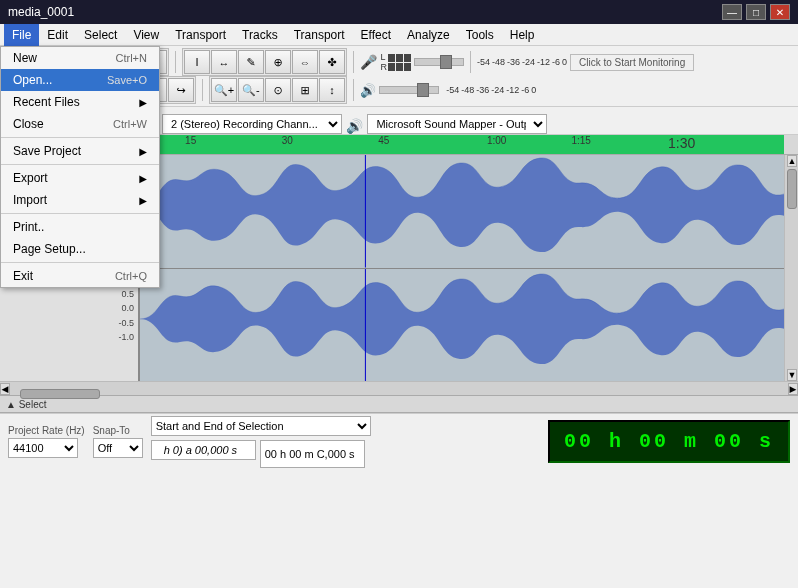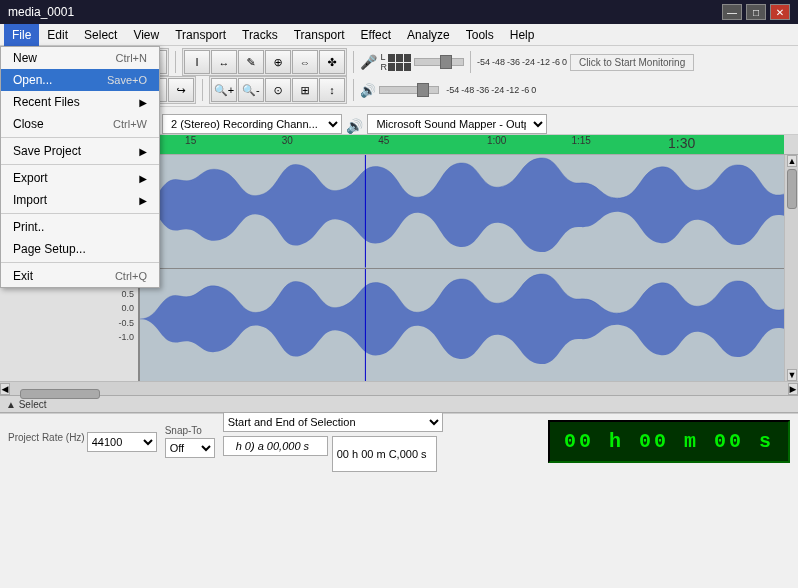--- a/index.html
+++ b/index.html
@@ -436,21 +436,21 @@
     <div style="width:10px;height:12px;font-size:9px;text-align:center;cursor:pointer;border:1px solid #aaa;background:#e0e0e0;">▶</div>
   </div>
 </div>
 
 <div style="height:18px; background:#d8d8d8; border-top:1px solid #aaa; border-bottom:1px solid #aaa; display:flex; align-items:center; padding-left:6px;">
   <span style="font-size:10px; color:#333;">▲ Select</span>
 </div>
 
 <div style="height:56px; background:#f0f0f0; border-top:1px solid #ccc; display:flex; align-items:center; padding:4px 8px; gap:8px;">
 
-  <div style="display:flex; gap:2px;">
+  <div style="display:flex; flex-direction:column; gap:2px;">
     <span style="font-size:10px; color:#555;">Project Rate (Hz)</span>
     <select style="border:1px solid #aaa;background:#fff;font-size:11px;height:20px;width:70px;">
       <option>44100</option>
     </select>
   </div>
 
   <div style="display:flex; flex-direction:column; gap:2px;">
     <span style="font-size:10px; color:#555;">Snap-To</span>
     <select style="border:1px solid #aaa;background:#fff;font-size:11px;height:20px;width:50px;">
       <option>Off</option>
@@ -458,20 +458,20 @@
   </div>
 
   <div style="display:flex; flex-direction:column; gap:4px; flex:1;">
     <select style="border:1px solid #aaa;background:#fff;font-size:11px;height:20px;width:220px;">
       <option>Start and End of Selection</option>
     </select>
     <div style="display:flex; gap:4px;">
       <div style="border:1px solid #aaa;background:#fff;padding:1px 12px;font-size:11px;height:20px;display:flex;align-items:center;width:105px;font-style:italic;">
         <span>h 0) a 00,000 s</span>
       </div>
-      <div style="border:1px solid #aaa;background:#fff;padding:1px 4px;font-size:11px;height:36px;display:flex;align-items:center;width:105px;">
+      <div style="border:1px solid #aaa;background:#fff;padding:1px 4px;font-size:11px;height:28px;display:flex;align-items:center;width:105px;">
         <span>00 h 00 m C,000 s</span>
       </div>
     </div>
   </div>
 
   <div style="background:#003300;color:#00ee00;font-family:'Courier New',monospace;font-size:20px;padding:8px 14px;border:2px inset #001100;letter-spacing:3px;font-weight:bold;">00 h 00 m 00 s</div>
 </div>
 
 </body></html>

